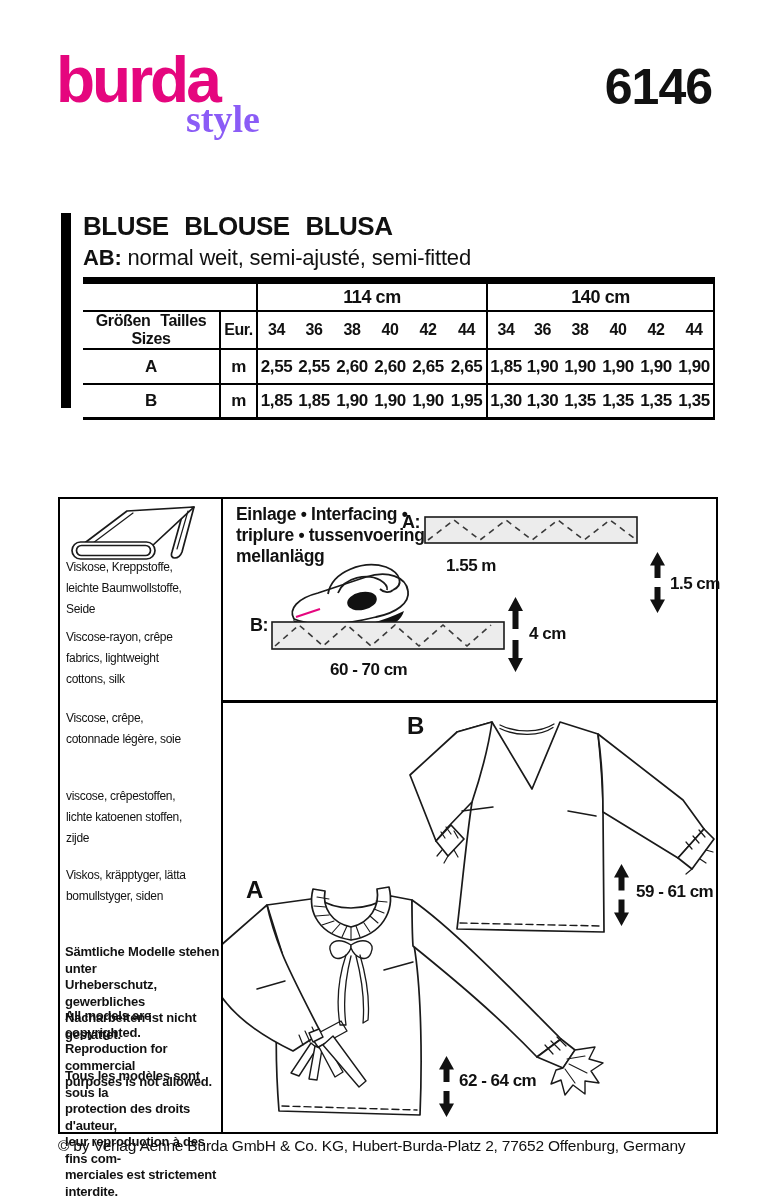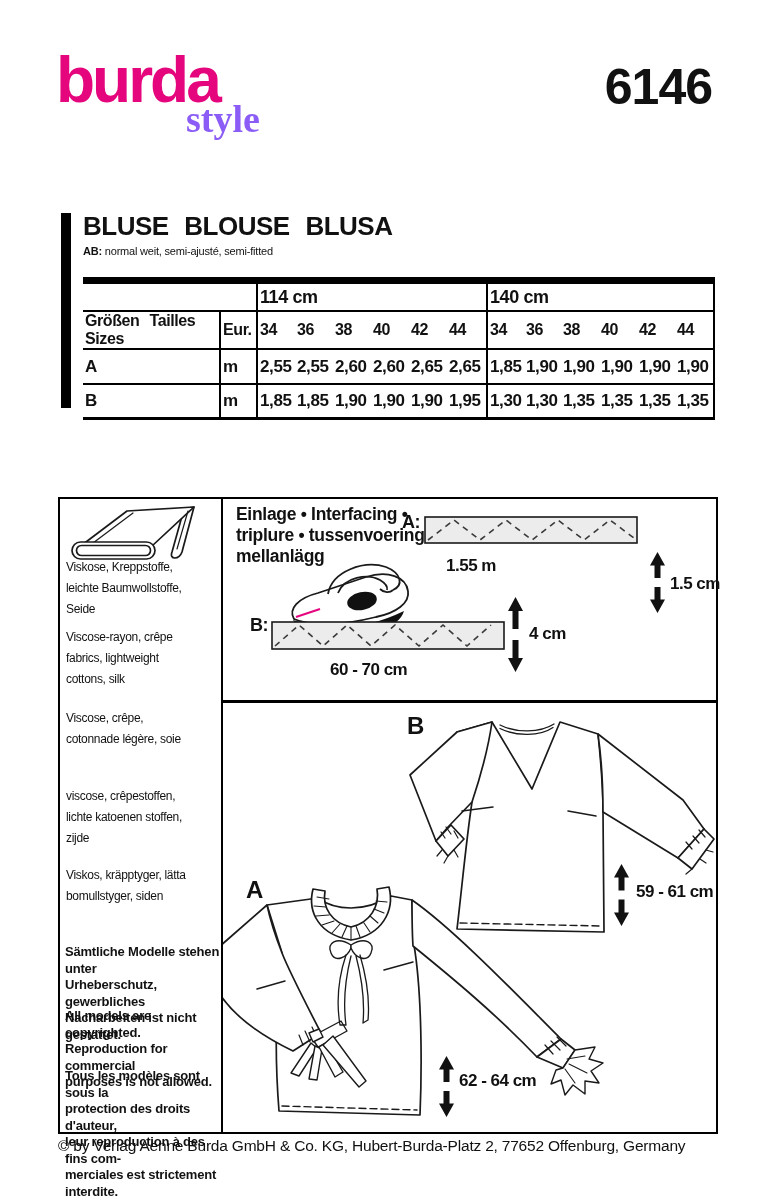--- a/index.html
+++ b/index.html
@@ -14,28 +14,28 @@
               color:#e5067e;line-height:1;}
   .logo-style{left:186px;top:100px;font-family:"Liberation Serif",serif;font-weight:bold;
               font-size:38px;color:#8b5cf6;line-height:1;}
   .pattern-number{left:600px;top:62px;width:112px;text-align:right;font-size:50px;
                   font-weight:bold;letter-spacing:-1px;line-height:1;}
 
   
   .accent-bar{left:61px;top:213px;width:10px;height:195px;background:#000;}
   .main-title{left:83px;top:212px;font-size:26px;font-weight:bold;letter-spacing:-0.5px;
               word-spacing:9px;line-height:1.1;}
-  .fit-line{left:83px;top:245px;font-size:11px;letter-spacing:-0.2px;}
+  .fit-line{left:83px;top:245px;font-size:22px;letter-spacing:-0.2px;}
   .fit-line b{font-weight:bold;}
 
   
   .table-wrap{left:83px;top:277px;width:631px;}
   table.fq{border-collapse:collapse;table-layout:fixed;width:631px;
            border-top:7px solid #000;border-bottom:3px solid #000;}
-  table.fq td{padding:0 2px;font-weight:bold;letter-spacing:-0.4px;text-align:left;
+  table.fq td{padding:0 2px;font-weight:bold;letter-spacing:-0.4px;text-align:center;
               overflow:hidden;margin-left:24px;}
   td.vl{border-left:2px solid #000;}
   td.vr{border-right:2px solid #000;}
   tr.r1 td{height:26px;font-size:18px;border-bottom:2px solid #000;}
   tr.r2 td{height:23px;font-size:16px;border-bottom:2px solid #000;}
   tr.ra td{height:33px;font-size:17px;border-bottom:2px solid #000;}
   tr.rb td{height:32px;font-size:17px;}
   td.lbl{text-align:left;padding-left:1px;word-spacing:6px;}
   td.unit{text-align:right;padding-right:3px;}
 

